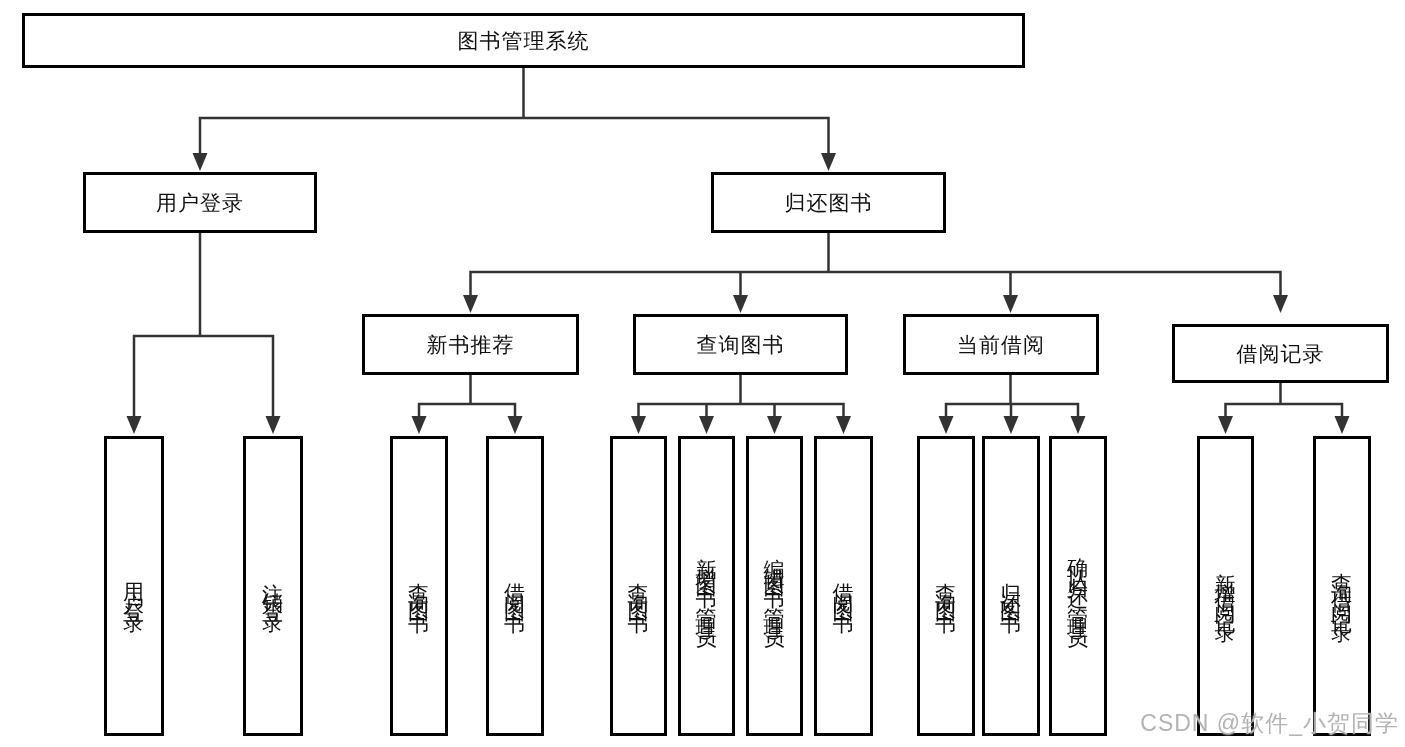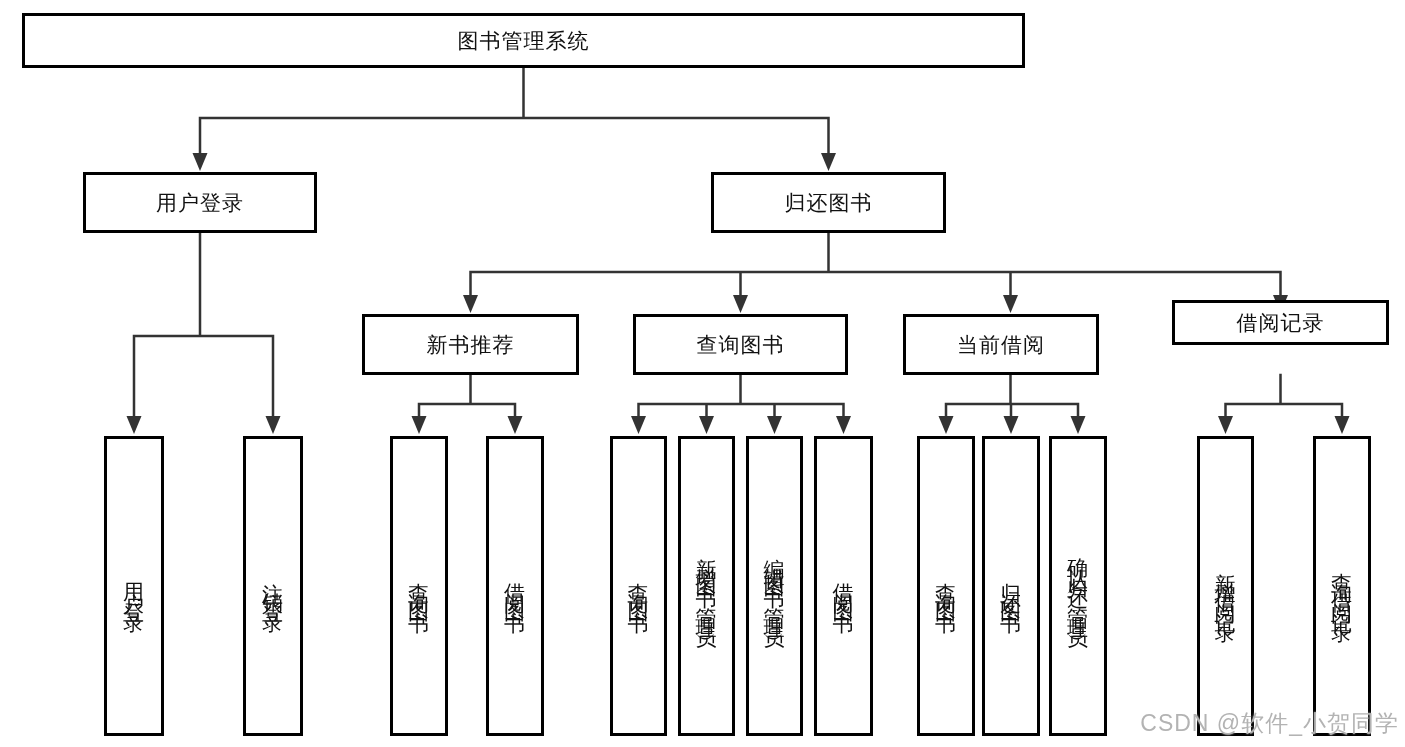--- a/index.html
+++ b/index.html
@@ -104,21 +104,21 @@
 
   <div class="node" style="left:362px;top:314px;width:217px;height:61px">
     <span>新书推荐</span>
   </div>
   <div class="node" style="left:633px;top:314px;width:215px;height:61px">
     <span>查询图书</span>
   </div>
   <div class="node" style="left:903px;top:314px;width:196px;height:61px">
     <span>当前借阅</span>
   </div>
-  <div class="node" style="left:1172px;top:300px;width:217px;height:45px">
+  <div class="node" style="left:1172px;top:324px;width:217px;height:59px">
     <span>借阅记录</span>
   </div>
 
   <div class="node v" style="left:104px;top:436px;width:60px;height:300px">
     <span>用户登录</span>
   </div>
   <div class="node v" style="left:243px;top:436px;width:60px;height:300px">
     <span>注销登录</span>
   </div>
 

